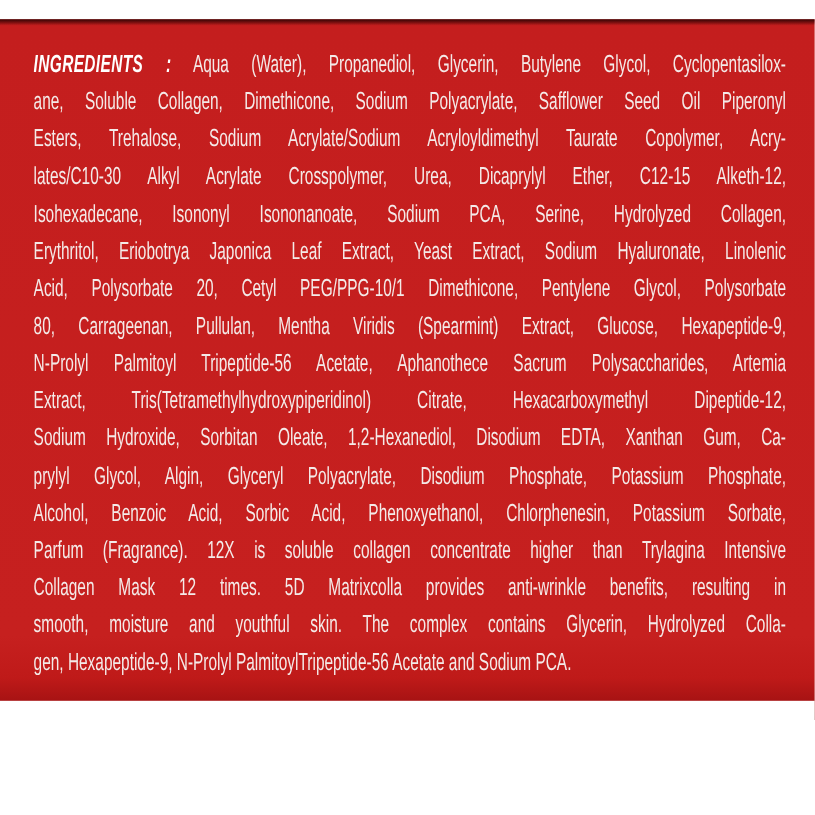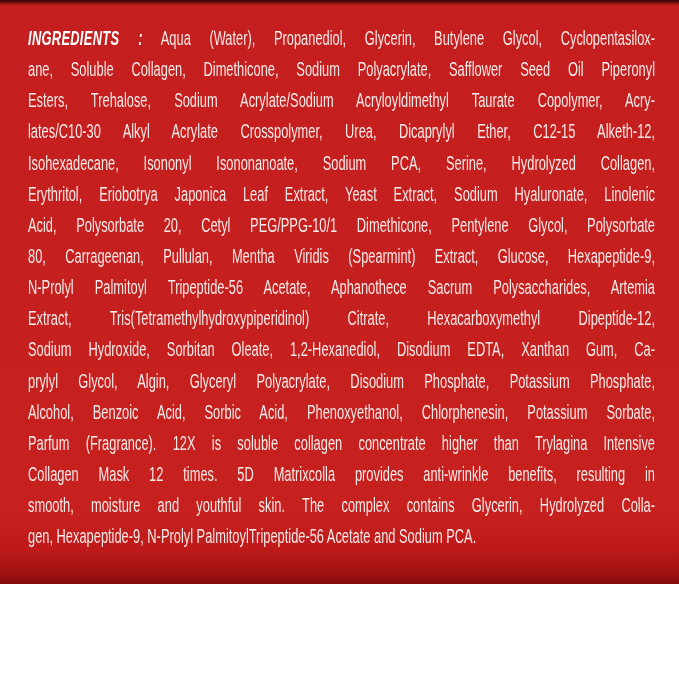--- a/index.html
+++ b/index.html
@@ -13,21 +13,21 @@
   .page {
     position: relative;
     width: 679px;
     height: 679px;
     background: #ffffff;
     font-family: "Liberation Sans", sans-serif;
   }
   .red-panel {
     position: absolute;
     left: 0;
-    top: 0;
+    top: 16px;
     width: 679px;
     height: 584px;
     background: linear-gradient(180deg,
       #a31414 0px,
       #c41e1e 6px,
       #c6201f 88%,
       #bf1a19 94%,
       #9d1011 98.6%,
       #7e0a0a 100%);
     overflow: hidden;

